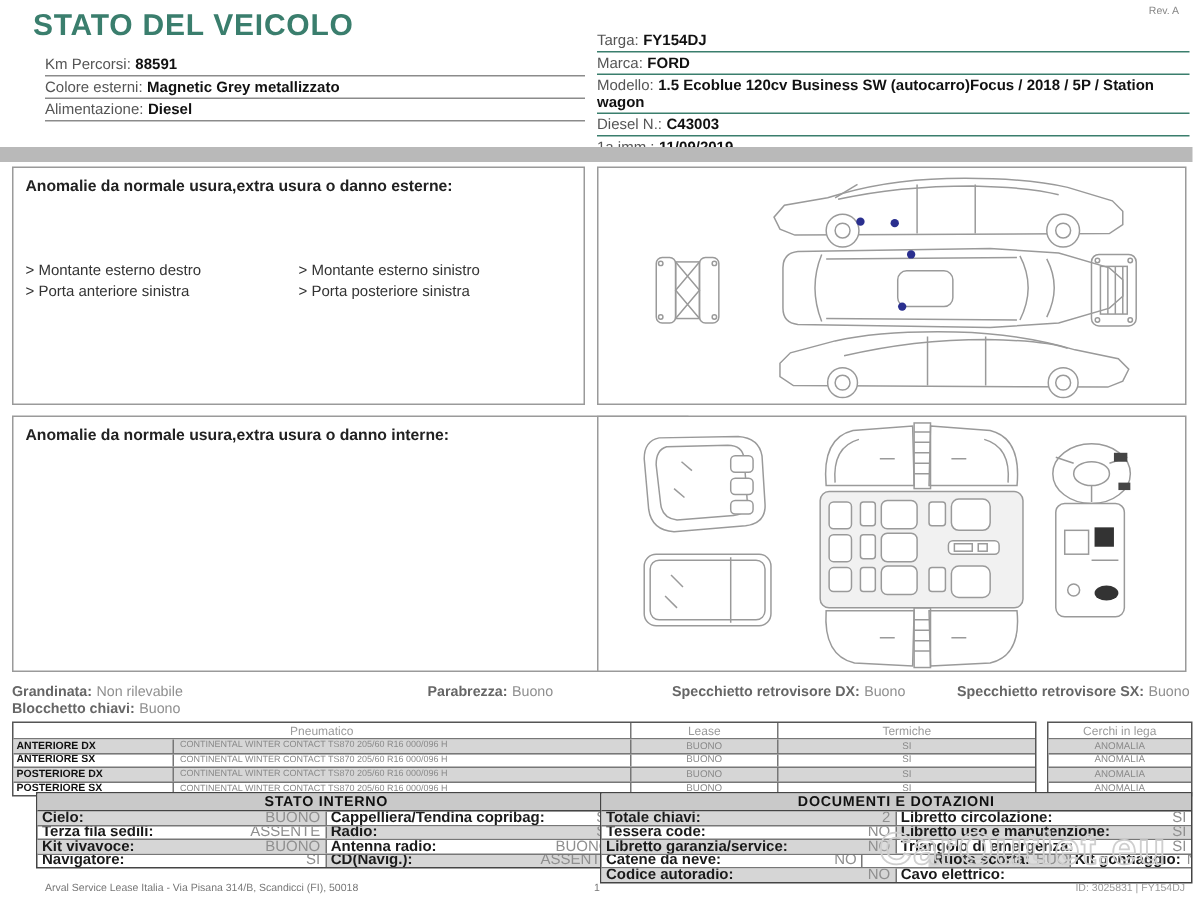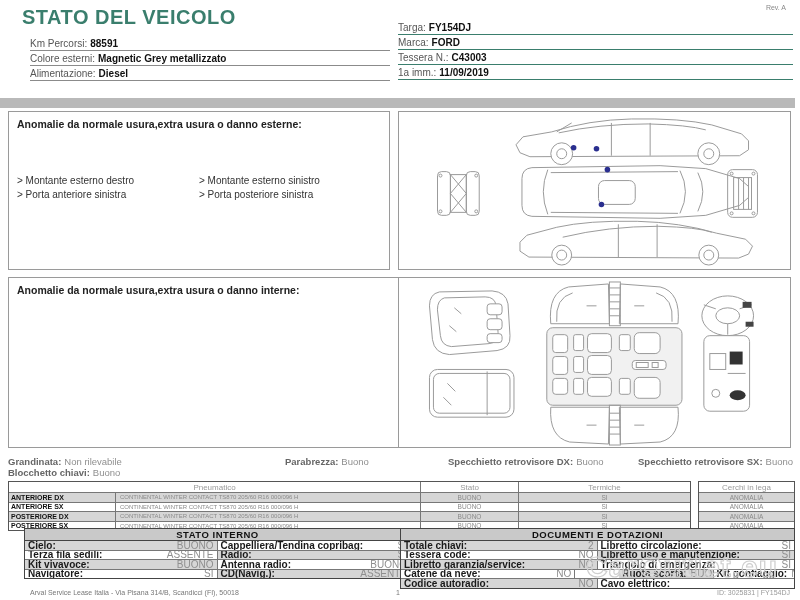--- a/index.html
+++ b/index.html
@@ -95,21 +95,24 @@
   </div>
 
   <div class="hright">
     <div class="hrow">
       <span class="lab">Targa:</span><span class="val">FY154DJ</span>
     </div>
     <div class="hrow">
       <span class="lab">Marca:</span><span class="val">FORD</span>
     </div>
     <div class="hrow">
-      <span class="lab">Tessera N.:</span><span class="val">C43003</span>
+      <span class="lab">Modello:</span><span class="val">1.5 Ecoblue 120cv Business SW (autocarro)Focus / 2018 / 5P / Station wagon</span>
+    </div>
+    <div class="hrow">
+      <span class="lab">Diesel N.:</span><span class="val">C43003</span>
     </div>
     <div class="hrow">
       <span class="lab">1a imm.:</span><span class="val">11/09/2019</span>
     </div>
   </div>
 
   <div class="graybar"></div>
 
   <div class="box" id="ext-text">
     <div class="box-title">Anomalie da normale usura,extra usura o danno esterne:</div>
@@ -271,21 +274,21 @@
       <span class="cf3"><span class="clabel">Specchietto retrovisore SX:</span><span class="cvalue">Buono</span></span>
     </div>
     <div class="cond-line">
       <span><span class="clabel">Blocchetto chiavi:</span><span class="cvalue">Buono</span></span>
     </div>
   </div>
 
   <div class="tires">
     <div class="trow thead">
       <div class="tc tc-pneu">Pneumatico</div>
-      <div class="tc tc-stato">Stato</div>
+      <div class="tc tc-stato">Lease</div>
       <div class="tc tc-term">Termiche</div>
     </div>
     <div class="trow shade">
       <div class="tc tc-pos">ANTERIORE DX</div>
       <div class="tc tc-spec">CONTINENTAL WINTER CONTACT TS870 205/60 R16 000/096 H</div>
       <div class="tc tc-val">BUONO</div>
       <div class="tc tc-si">SI</div>
     </div>
     <div class="trow">
       <div class="tc tc-pos">ANTERIORE SX</div>

